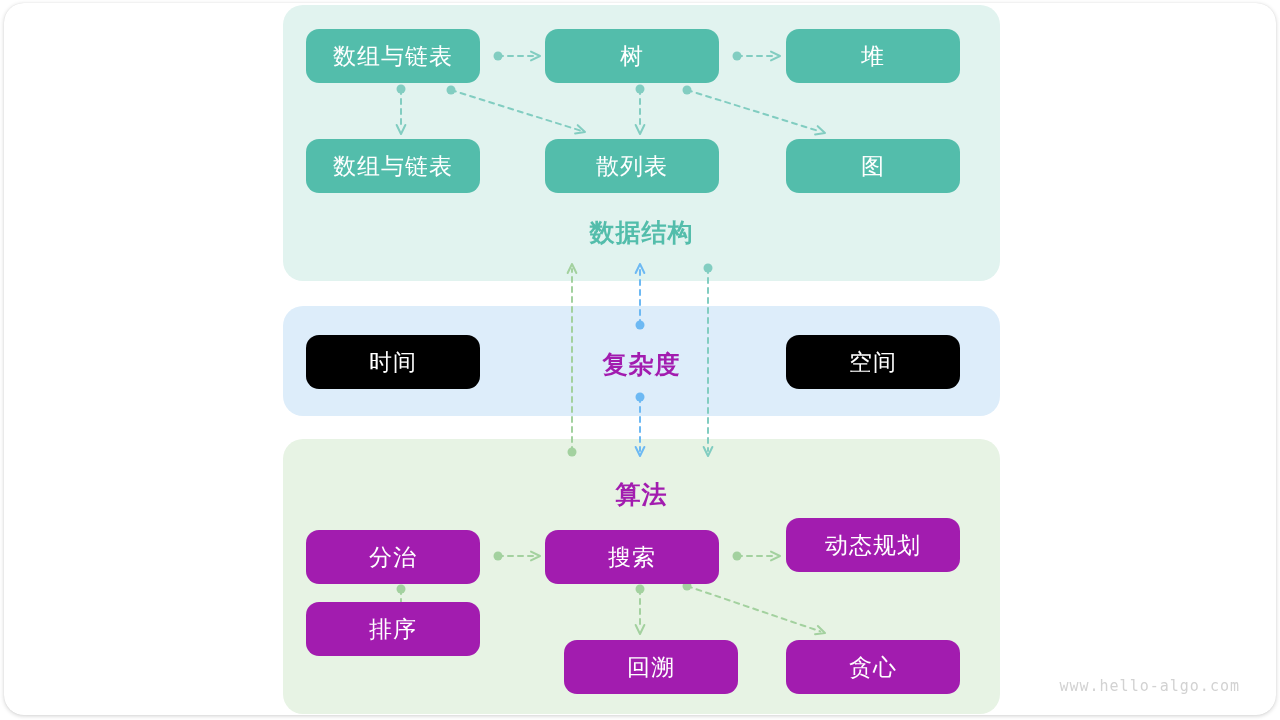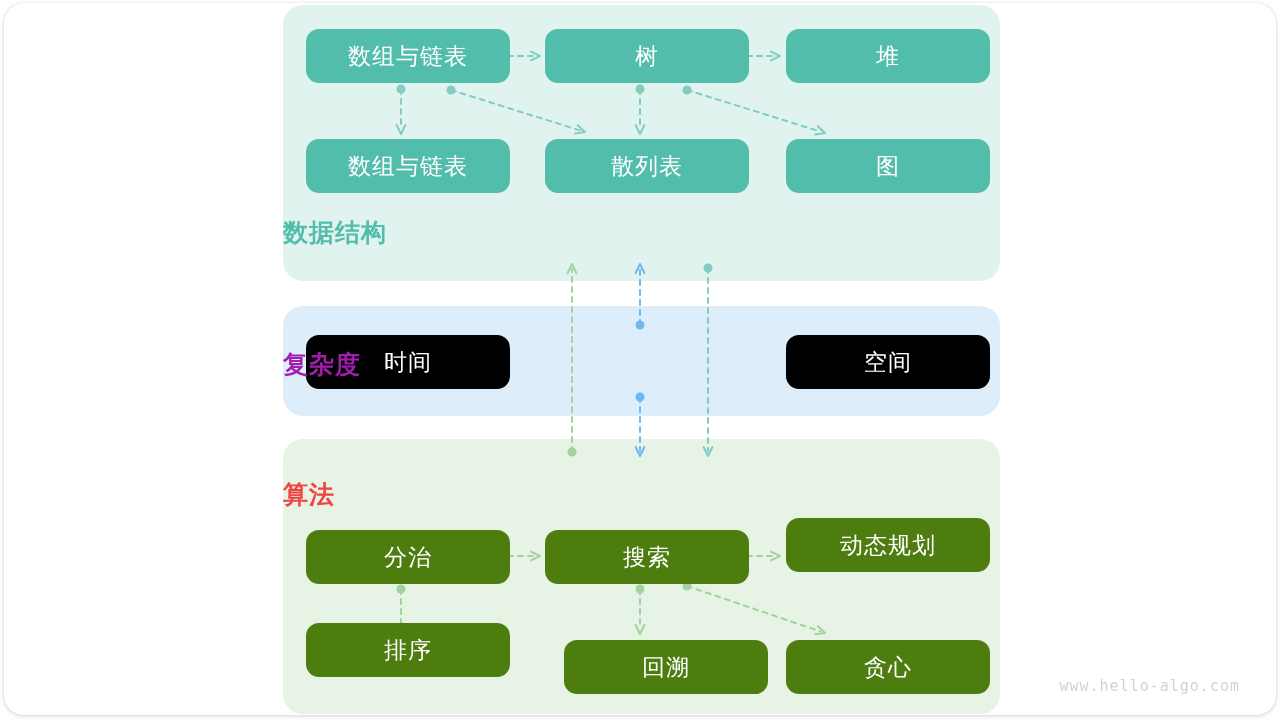--- a/index.html
+++ b/index.html
@@ -18,51 +18,51 @@
   .panel {
     position: absolute;
     left: 283px; width: 717px;
     border-radius: 20px;
   }
   .panel.ds   { top: 5px;   height: 276px; }
   .panel.cx   { top: 306px; height: 110px; }
   .panel.algo { top: 439px; height: 275px; }
   .node {
     position: absolute;
-    width: 204px; height: 54px;
+    width: 174px; height: 54px;
     border-radius: 13px;
     display: flex; align-items: center; justify-content: center;
     color: #ffffff;
     font-size: 23px;
     font-weight: 500;
     letter-spacing: 1px;
   }
   .sec-label {
     position: absolute;
     left: 283px; width: 717px;
-    text-align: left;
+    text-align: center;
     font-size: 25px;
     font-weight: 700;
     letter-spacing: 1px;
   }
   svg.arrows {
     position: absolute; left: 0; top: 0;
     width: 1280px; height: 720px;
     pointer-events: none;
   }
   .watermark {
     position: absolute;
     right: 40px; top: 677px;
     font-family: "DejaVu Sans Mono", monospace;
     font-size: 15px;
     letter-spacing: 1px;
     color: #d2d2d2;
   }
 </style>
-<style>.panel.ds{background:#e1f3ef} .panel.cx{background:#ddedfa} .panel.algo{background:#e7f3e4}.node.nt{background:#53bdab} .node.nb{background:#000000} .node.ng{background:#4d7c0f}.sec-label.lt{color:#53bdab} .sec-label.lb{color:#a21caf} .sec-label.lg{color:#ef4444}</style></head>
+<style>.panel.ds{background:#e1f3ef} .panel.cx{background:#ddedfa} .panel.algo{background:#e7f3e4}.node.nt{background:#53bdab} .node.nb{background:#000000} .node.ng{background:#a21caf}.sec-label.lt{color:#53bdab} .sec-label.lb{color:#a21caf} .sec-label.lg{color:#a21caf}</style></head>
 <body>
 
 <div class="frame"></div>
 
 <div class="panel ds"></div>
 
 <div class="panel cx"></div>
 
 <div class="panel algo"></div>
 
@@ -123,17 +123,17 @@
 <div class="sec-label lt" style="top:216px">数据结构</div>
 
 <div class="node nb" style="left:306px;top:335px">时间</div>
 <div class="node nb" style="left:786px;top:335px">空间</div>
 <div class="sec-label lb" style="top:348px">复杂度</div>
 
 <div class="sec-label lg" style="top:478px">算法</div>
 <div class="node ng" style="left:306px;top:530px">分治</div>
 <div class="node ng" style="left:545px;top:530px">搜索</div>
 <div class="node ng" style="left:786px;top:518px">动态规划</div>
-<div class="node ng" style="left:306px;top:623px">排序</div>
+<div class="node ng" style="left:306px;top:602px">排序</div>
 <div class="node ng" style="left:564px;top:640px">回溯</div>
 <div class="node ng" style="left:786px;top:640px">贪心</div>
 
 <div class="watermark">www.hello-algo.com</div>
 
 </body></html>

